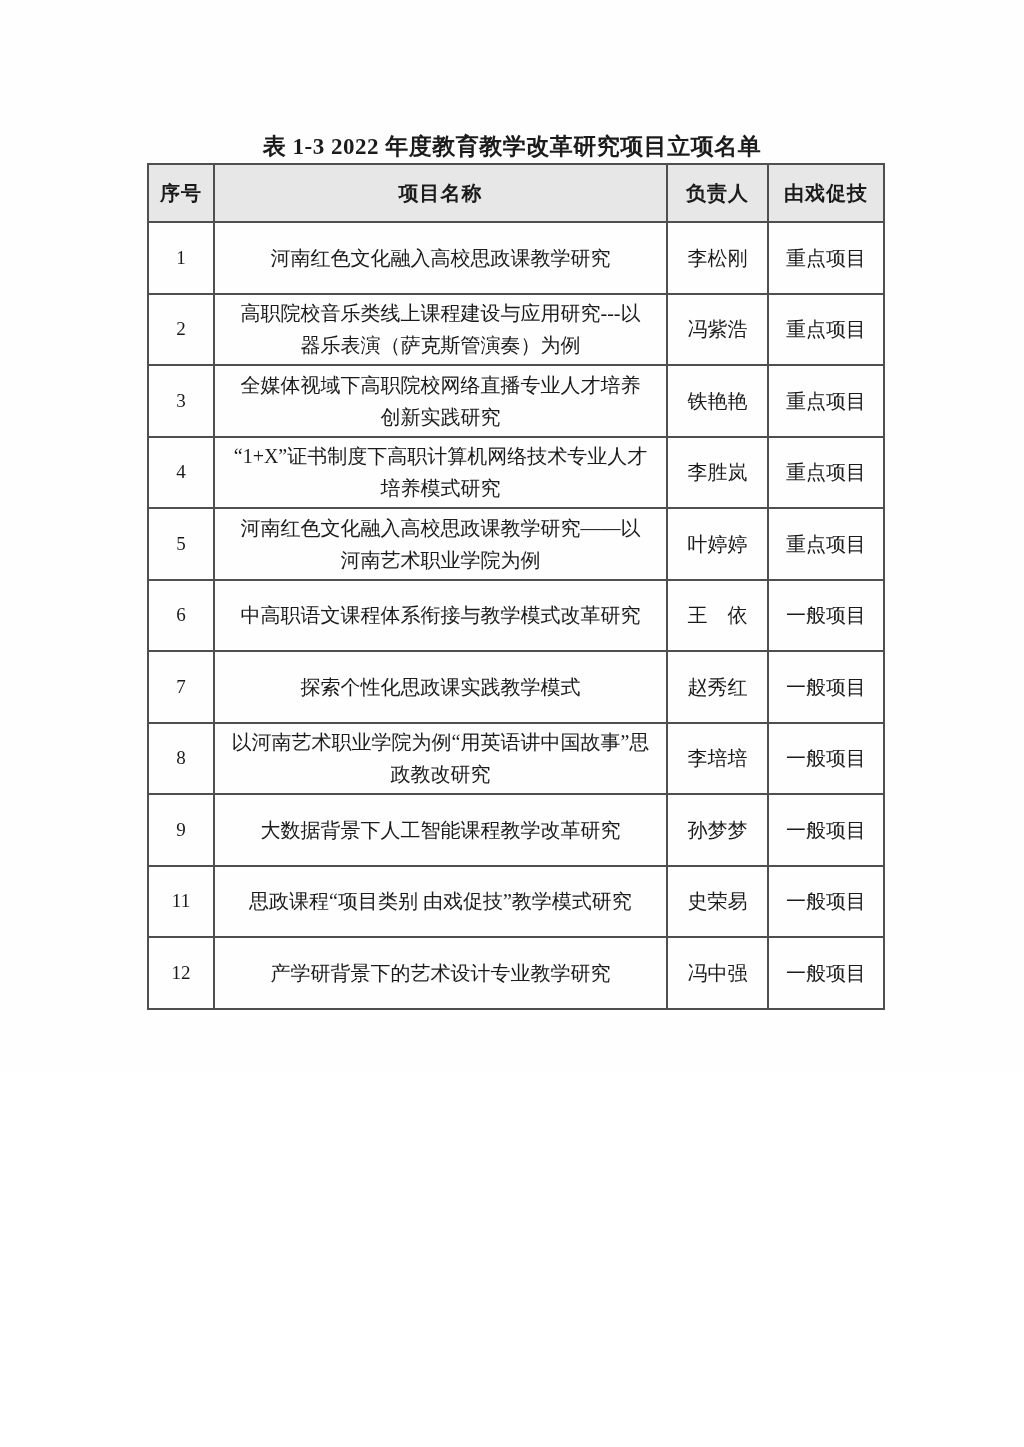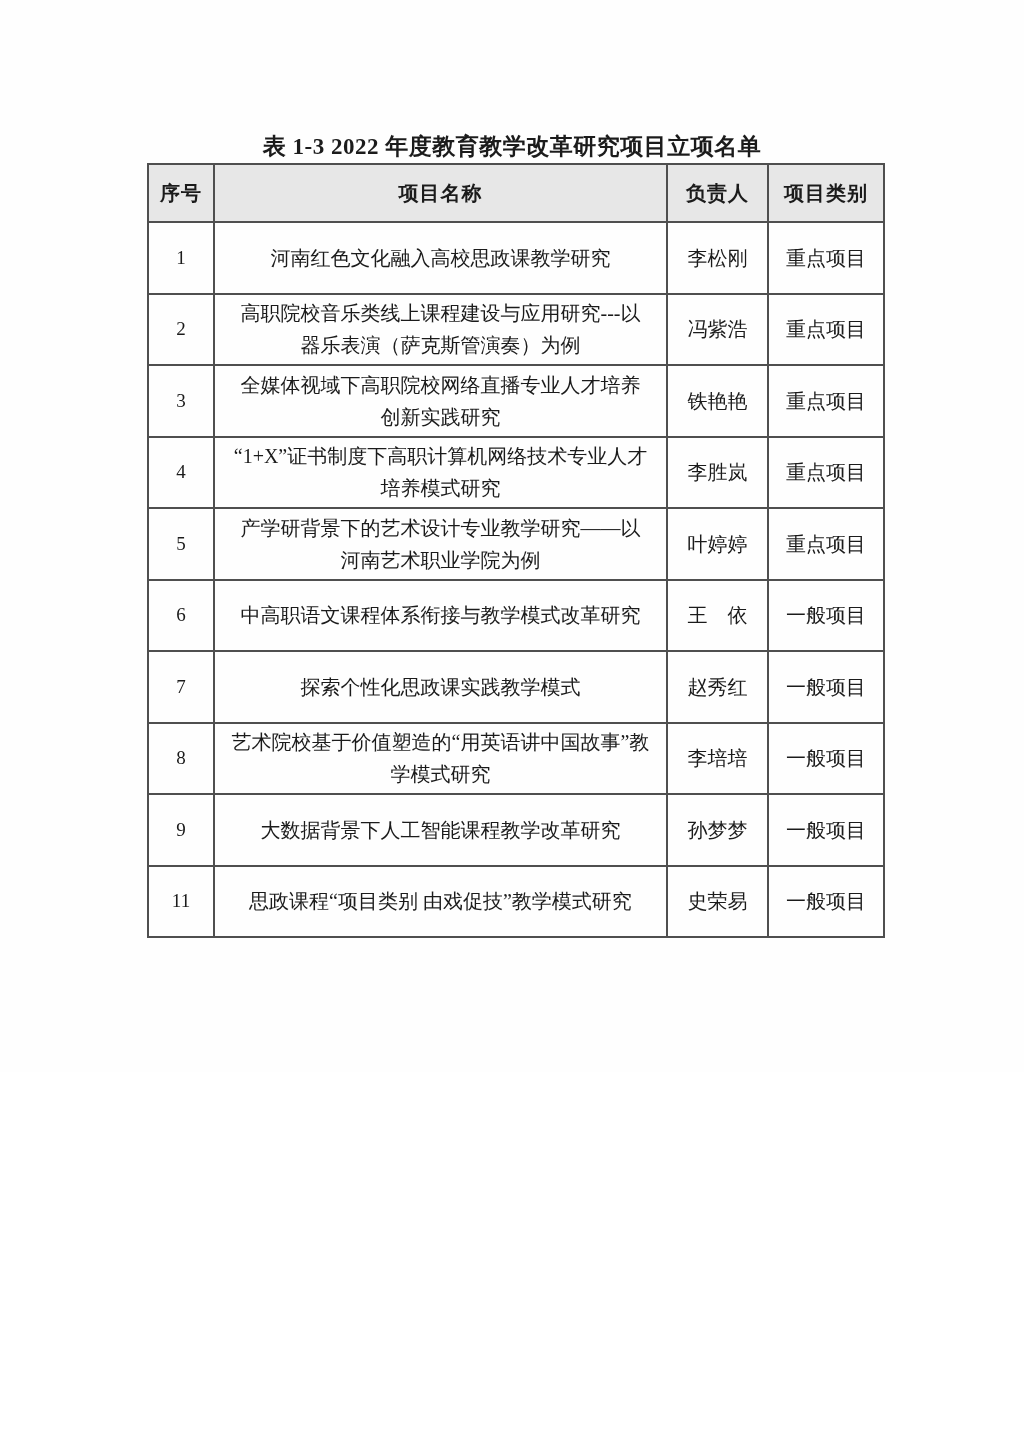--- a/index.html
+++ b/index.html
@@ -77,21 +77,21 @@
       <col class="col-no">
         <col class="col-name">
         <col class="col-leader">
         <col class="col-cat">
     </colgroup>
     <thead>
       <tr>
         <th>序号</th>
         <th>项目名称</th>
         <th>负责人</th>
-        <th>项目类别</th>
+        <th>由戏促技</th>
       </tr>
     </thead>
     <tbody>
       <tr>
         <td class="c-no">1</td>
         <td class="c-name">河南红色文化融入高校思政课教学研究</td>
         <td class="c-leader">李松刚</td>
         <td class="c-cat">重点项目</td>
       </tr>
       <tr>
@@ -107,52 +107,58 @@
         <td class="c-cat">重点项目</td>
       </tr>
       <tr>
         <td class="c-no">4</td>
         <td class="c-name">“1+X”证书制度下高职计算机网络技术专业人才培养模式研究</td>
         <td class="c-leader">李胜岚</td>
         <td class="c-cat">重点项目</td>
       </tr>
       <tr>
         <td class="c-no">5</td>
-        <td class="c-name">产学研背景下的艺术设计专业教学研究——以河南艺术职业学院为例</td>
+        <td class="c-name">河南红色文化融入高校思政课教学研究——以河南艺术职业学院为例</td>
         <td class="c-leader">叶婷婷</td>
         <td class="c-cat">重点项目</td>
       </tr>
       <tr>
         <td class="c-no">6</td>
         <td class="c-name">中高职语文课程体系衔接与教学模式改革研究</td>
         <td class="c-leader">王　依</td>
         <td class="c-cat">一般项目</td>
       </tr>
       <tr>
         <td class="c-no">7</td>
         <td class="c-name">探索个性化思政课实践教学模式</td>
         <td class="c-leader">赵秀红</td>
         <td class="c-cat">一般项目</td>
       </tr>
       <tr>
         <td class="c-no">8</td>
-        <td class="c-name">艺术院校基于价值塑造的“用英语讲中国故事”教学模式研究</td>
+        <td class="c-name">以河南艺术职业学院为例“用英语讲中国故事”思政教改研究</td>
         <td class="c-leader">李培培</td>
         <td class="c-cat">一般项目</td>
       </tr>
       <tr>
         <td class="c-no">9</td>
         <td class="c-name">大数据背景下人工智能课程教学改革研究</td>
         <td class="c-leader">孙梦梦</td>
         <td class="c-cat">一般项目</td>
       </tr>
       <tr>
         <td class="c-no">11</td>
         <td class="c-name">思政课程“项目类别 由戏促技”教学模式研究</td>
         <td class="c-leader">史荣易</td>
         <td class="c-cat">一般项目</td>
       </tr>
+      <tr>
+        <td class="c-no">12</td>
+        <td class="c-name">产学研背景下的艺术设计专业教学研究</td>
+        <td class="c-leader">冯中强</td>
+        <td class="c-cat">一般项目</td>
+      </tr>
     </tbody>
   </table>
 
   <div class="page-number">11</div>
 
 </div>
 
 </body></html>

